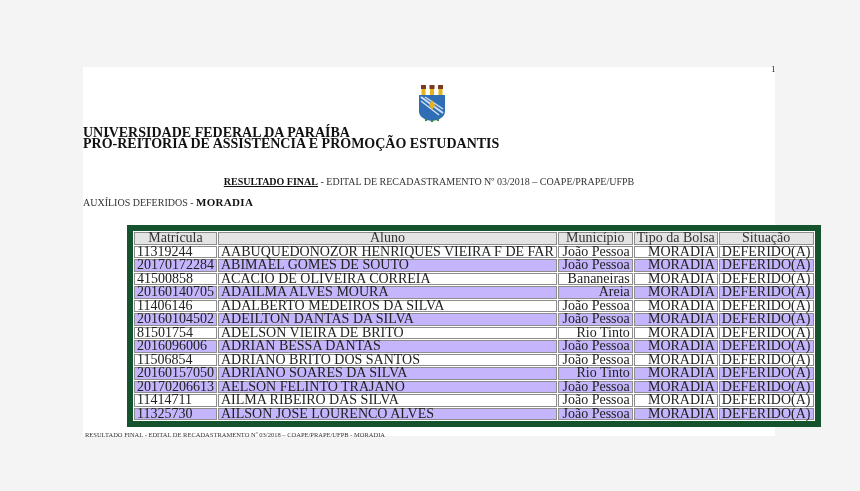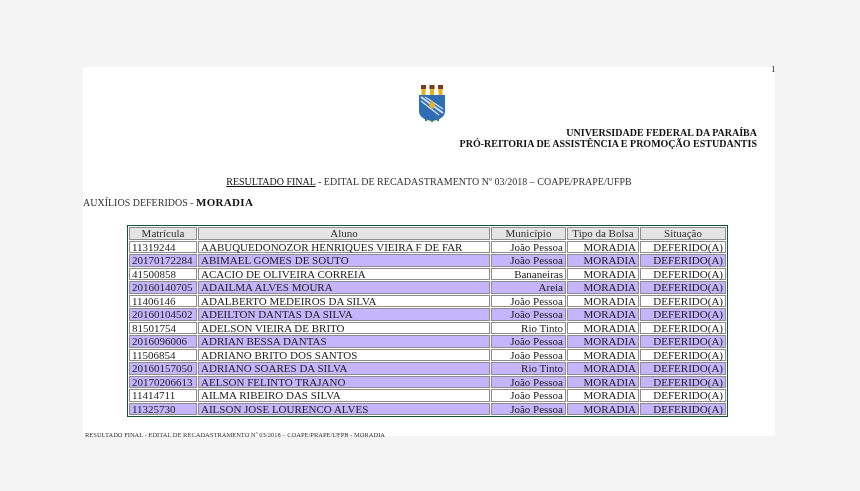--- a/index.html
+++ b/index.html
@@ -10,36 +10,36 @@
   .page {
     position:absolute; left:83px; top:67px; width:692px; height:369px; background:#ffffff;
   }
   .page-number {
     position:absolute; left:771px; top:64px; font-size:9px; color:#222;
   }
   .crest {
     position:absolute; left:413px; top:83px; width:38px; height:40px;
   }
   .inst {
-    position:absolute; left:65px; top:128px; width:692px; text-align:right;
-    font-weight:bold; font-size:10px; line-height:10.5px; color:#111;
+    position:absolute; left:83px; top:128px; width:692px; text-align:left;
+    font-weight:bold; font-size:14px; line-height:10.5px; color:#111;
   }
   .title {
     position:absolute; left:83px; top:176px; width:692px; text-align:center;
     font-size:10px; color:#333;
   }
-  .title .u { text-decoration:underline; font-weight:normal; color:#111; }
+  .title .u { text-decoration:underline; font-weight:bold; color:#111; }
   .subtitle {
     position:absolute; left:83px; top:196px; width:692px; text-align:left;
     font-size:10px; color:#333;
   }
   .subtitle b { font-size:11px; color:#111; letter-spacing:0.3px; }
   table.list {
     position:absolute; left:127px; top:225px; border-collapse:separate; border-spacing:1px;
-    border:1px solid #14532d; background:#fff; font-size:11px;
+    border:6px solid #14532d; background:#fff; font-size:14px;
   }
   table.list td, table.list th {
     border:1px solid #8d8d8d; padding:0 2px; height:10.5px; line-height:10px; white-space:nowrap;
     font-weight:normal; color:#222;
   }
   table.list th { background:#e4e4e4; text-align:center; color:#333; }
   table.list tr.alt td { background:#c4b5fd; }
   table.list td.c { text-align:right; }
   .col-mat { width:62px; }
   .col-aluno { width:286px; }

